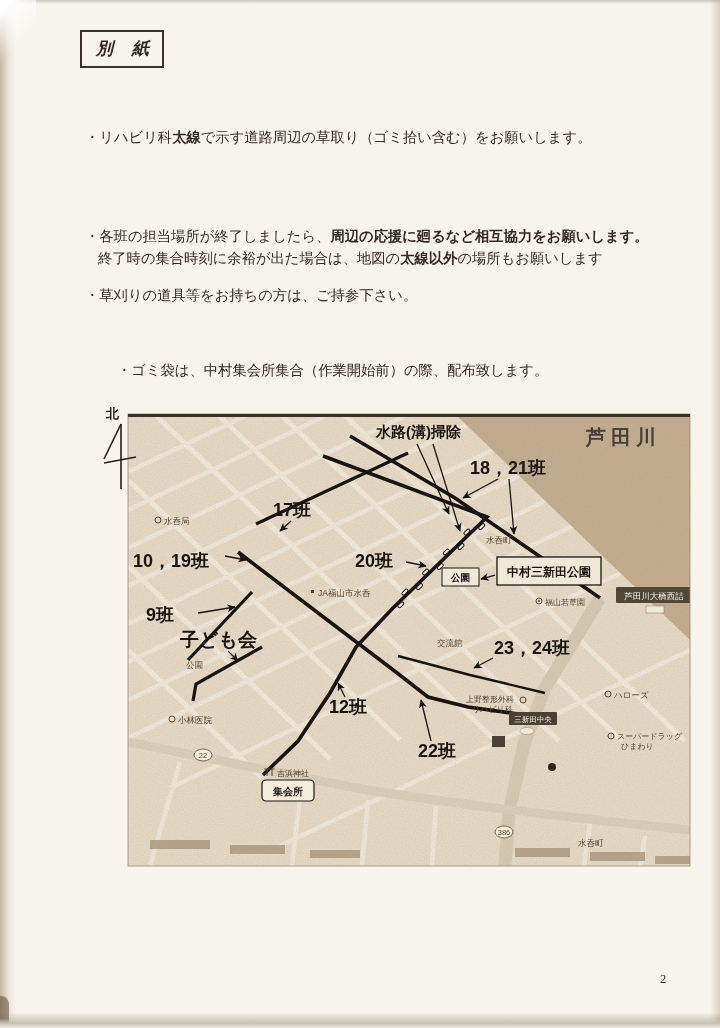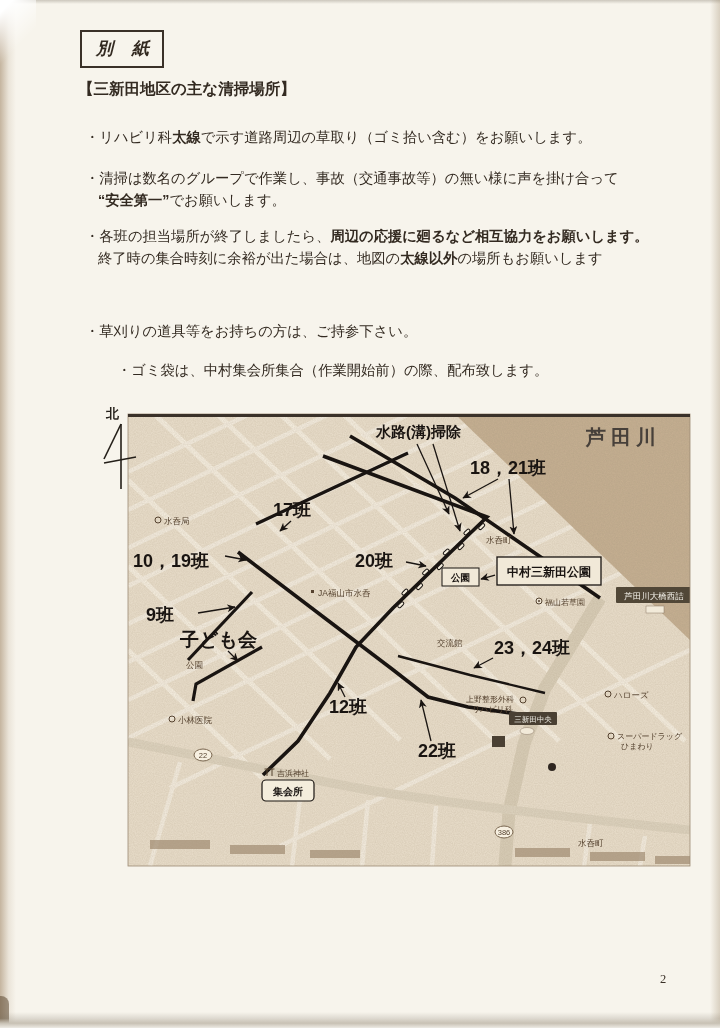--- a/index.html
+++ b/index.html
@@ -50,34 +50,29 @@
 
 <div class="page">
   <div class="edge-top"></div>
   <div class="edge-left"></div>
   <div class="edge-right"></div>
   <div class="corner-tl"></div>
 
   <div class="tag-box">
     <span>別 紙</span>
   </div>
-  <div class="doc-title">【三新田地区の主な清掃場所】</div>
 
   <div class="bullet" style="top:126px;">
     <div><span>・リハビリ科</span><span class="bd">太線</span><span>で示す道路周辺の草取り（ゴミ拾い含む）をお願いします。</span></div>
-  </div>
-  <div class="bullet" style="top:167px;">
-    <div><span>・清掃は数名のグループで作業し、事故（交通事故等）の無い様に声を掛け合って</span></div>
-    <div class="cont"><span class="bd">“安全第一”</span><span>でお願いします。</span></div>
   </div>
   <div class="bullet" style="top:225px;">
     <div><span>・各班の担当場所が終了しましたら、</span><span class="bd">周辺の応援に廻るなど相互協力をお願いします。</span></div>
     <div class="cont"><span>終了時の集合時刻に余裕が出た場合は、地図の</span><span class="bd">太線以外</span><span>の場所もお願いします</span></div>
   </div>
-  <div class="bullet" style="top:284px;margin-top:36px;">
+  <div class="bullet" style="top:284px;">
     <div><span>・草刈りの道具等をお持ちの方は、ご持参下さい。</span></div>
   </div>
   <div class="bullet" style="top:359px;margin-left:32px;">
     <div><span>・ゴミ袋は、中村集会所集合（作業開始前）の際、配布致します。</span></div>
   </div>
 
   <svg class="map-svg" width="600" height="474" viewBox="92 396 600 474">
     <defs>
       <clipPath id="mapClip">
           <rect x="128" y="414" width="562" height="452"></rect>

